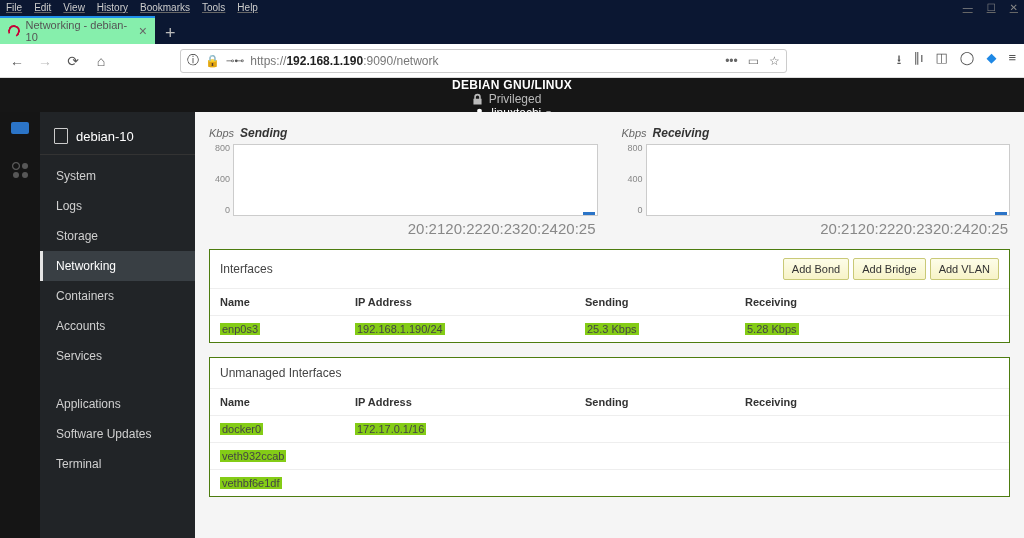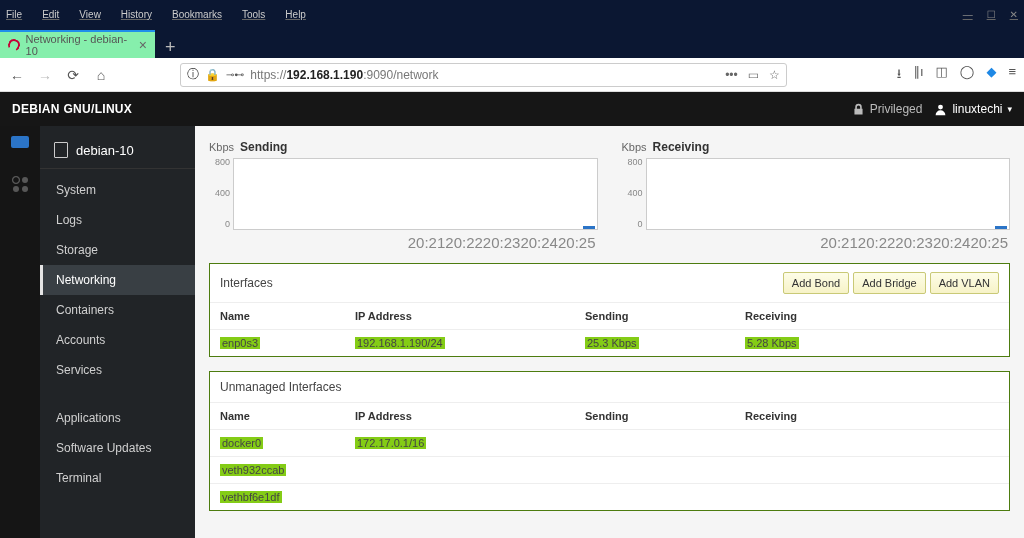--- a/index.html
+++ b/index.html
@@ -1,19 +1,19 @@
 <!DOCTYPE html>
 <html><head>
 <meta charset="utf-8">
 <style>
 * { margin: 0; padding: 0; box-sizing: border-box; font-family: "Segoe UI", Arial, sans-serif; }
 body { width: 1024px; height: 538px; overflow: hidden; background: #fff; font-size: 12px; color: #333; }
 
 
-.menubar { background: #0b1732; color: #ccc; height: 14px; display: flex; align-items: center; padding: 14px 6px; font-size: 10px; gap: 20px; }
+.menubar { background: #0b1732; color: #ccc; height: 14px; display: flex; align-items: center; padding: 0 6px; font-size: 10px; gap: 12px; }
 .menubar span { text-decoration: underline; text-decoration-color: #666; }
 .menubar .winctl { margin-left: auto; display: flex; gap: 14px; color: #888; }
 
 
 .tabstrip { background: #0b1732; height: 30px; display: flex; align-items: flex-end; }
 .tab { background: #86efac; border-top: 2px solid #1f8feb; height: 28px; width: 155px; display: flex; align-items: center; padding: 0 8px; gap: 6px; font-size: 11px; color: #555; }
 .tab .deb-swirl { width: 12px; height: 12px; border: 2px solid #c60036; border-radius: 50%; border-bottom-color: transparent; transform: rotate(20deg); }
 .tab .close { margin-left: auto; font-size: 14px; color: #666; }
 .newtab { color: #bbb; font-size: 18px; padding: 0 10px; }
 
@@ -21,21 +21,21 @@
 .urlbar { height: 34px; background: #fff; border-bottom: 1px solid #ddd; display: flex; align-items: center; padding: 0 8px; gap: 10px; }
 .navbtn { width: 18px; text-align: center; color: #555; font-size: 14px; }
 .navbtn.dim { color: #bbb; }
 .urlbox { display: flex; align-items: center; border: 1px solid #ccc; border-radius: 3px; height: 24px; flex: 1; padding: 0 6px; gap: 6px; margin-left: 60px; margin-right: 100px; }
 .urlbox .addr { flex: 1; font-size: 12px; color: #777; white-space: nowrap; overflow: hidden; }
 .urlbox .addr b { color: #222; font-weight: 600; }
 .urlbox .trail { display: flex; gap: 10px; color: #666; font-size: 12px; }
 .righticons { display: flex; gap: 12px; color: #555; font-size: 13px; }
 
 
-.ck-header { background: #161616; color: #fff; height: 34px; display: flex; align-items: center; padding: 0 12px; font-size: 12px; }
+.ck-header { background: #161616; color: #fff; height: 34px; display: flex; align-items: center; padding: 0 12px; font-size: 12px; flex-direction: column; }
 .ck-header .brand { font-weight: 600; letter-spacing: .3px; }
 .ck-header .hspace { flex: 1; }
 .ck-header .priv { color: #bbb; margin-right: 12px; display: flex; align-items: center; gap: 5px; }
 .ck-header .user { display: flex; align-items: center; gap: 5px; }
 
 
 .ck-body { height: 426px; display: flex; }
 
 
 .launcher { width: 40px; background: #151515; display: flex; flex-direction: column; align-items: center; padding-top: 10px; gap: 28px; }
@@ -52,21 +52,21 @@
 .sb-item.active { background: #393f44; border-left: 3px solid #e5e5e5; padding-left: 13px; color: #fff; }
 .sb-gap { height: 18px; }
 
 
 .content { flex:1; background: #f5f5f5; overflow-y: auto; padding: 14px 14px 0 14px; position: relative; }
 .content::-webkit-scrollbar{width:8px}
 .content::-webkit-scrollbar-thumb{background:#bbb}
 
 .charts { display:flex; gap:24px; margin-bottom:12px; }
 .chartwrap { flex:1; }
-.chart-head { display:flex; align-items:baseline; gap:6px; font-size:11px; color:#666; }
+.chart-head { display:flex; align-items:baseline; gap:6px; font-size:11px; color:#666;font-style:italic; }
 .chart-head .title { font-size:12px; color:#333; font-weight:600; }
 .chart-box { border:1px solid #ccc; background:#fff; height:72px; margin:4px 0 2px 24px; position:relative; }
 .chart-box .spark { position:absolute; right:2px; bottom:0; width:12px; height:3px; background:#2b74c7; }
 .ylab { font-size:9px; color:#888; text-align:right; line-height:1.1; }
 .ybox { display:flex; }
 .ybox .labs { width:24px; display:flex; flex-direction:column; justify-content:space-between; padding:4px 3px 2px 0;}
 .xlab { display:flex; justify-content:flex-end; font-size:15px; color:#888; margin-left:24px; padding:2px 2px 0;}
 
 .panel { border:1px solid #4d7c0f; background:#fff; margin-bottom:14px; }
 .panel-h { display:flex; align-items:center; padding:8px 10px; font-size:12px; color:#444; }

